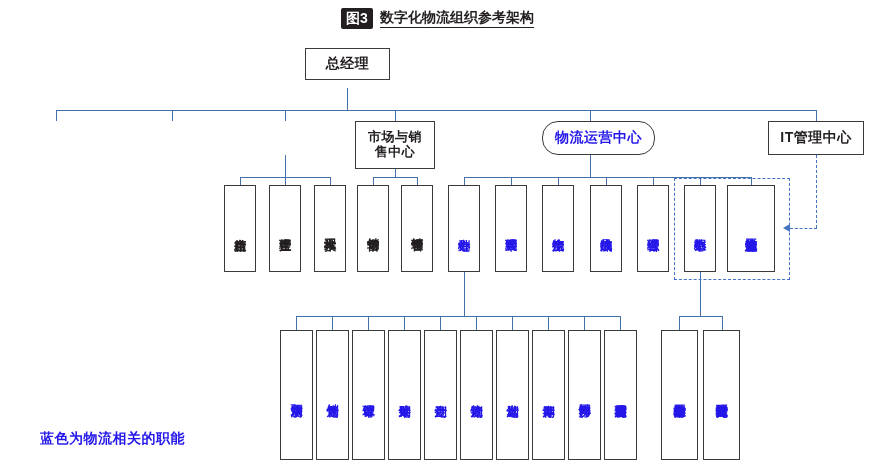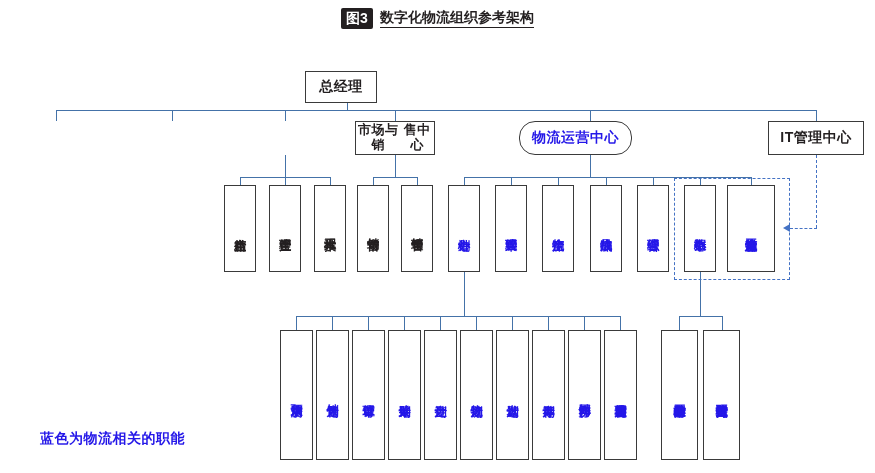--- a/index.html
+++ b/index.html
@@ -126,27 +126,27 @@
   <div class="ln lnh" style="left:679px;top:316px;width:43px;"></div>
   <div class="ln lnv" style="left:679px;top:316px;height:14px;"></div>
   <div class="ln lnv" style="left:722px;top:316px;height:14px;"></div>
 
   <div class="dashln v" style="left:816px;top:155px;height:73px;"></div>
   <div class="dashln h" style="left:790px;top:228px;width:27px;"></div>
   <div class="arrowhead" style="left:783px;top:223.5px;"></div>
 
   <div class="dashgroup" style="left:674px;top:178px;width:116px;height:102px;"></div>
 
-  <div class="node h" style="left:305px;top:71px;width:72px;height:32px;">总经理</div>
+  <div class="node h" style="left:305px;top:48px;width:85px;height:32px;">总经理</div>
 
-  <div class="node h small" style="left:355px;top:121px;width:80px;height:34px;flex-direction:row;">
+  <div class="node h small" style="left:355px;top:121px;width:80px;height:48px;flex-direction:column;">
     <span>市场与销</span>
     <span>售中心</span>
   </div>
-  <div class="node h blue" style="left:519px;top:121px;width:113px;height:34px;border-radius:16px;">物流运营中心</div>
+  <div class="node h blue" style="left:542px;top:121px;width:113px;height:34px;border-radius:16px;">物流运营中心</div>
   <div class="node h" style="left:768px;top:121px;width:96px;height:34px;">IT管理中心</div>
 
   <div class="node v" style="left:224px;top:185px;width:32px;height:87px;">精益生产</div>
   <div class="node v" style="left:269px;top:185px;width:32px;height:87px;">生产管理</div>
   <div class="node v" style="left:314px;top:185px;width:32px;height:87px;">工程技术</div>
 
   <div class="node v" style="left:357px;top:185px;width:32px;height:87px;">市场营销</div>
   <div class="node v" style="left:401px;top:185px;width:32px;height:87px;">销售管理</div>
 
   <div class="node v blue" style="left:448px;top:185px;width:32px;height:87px;">计划中心</div>

